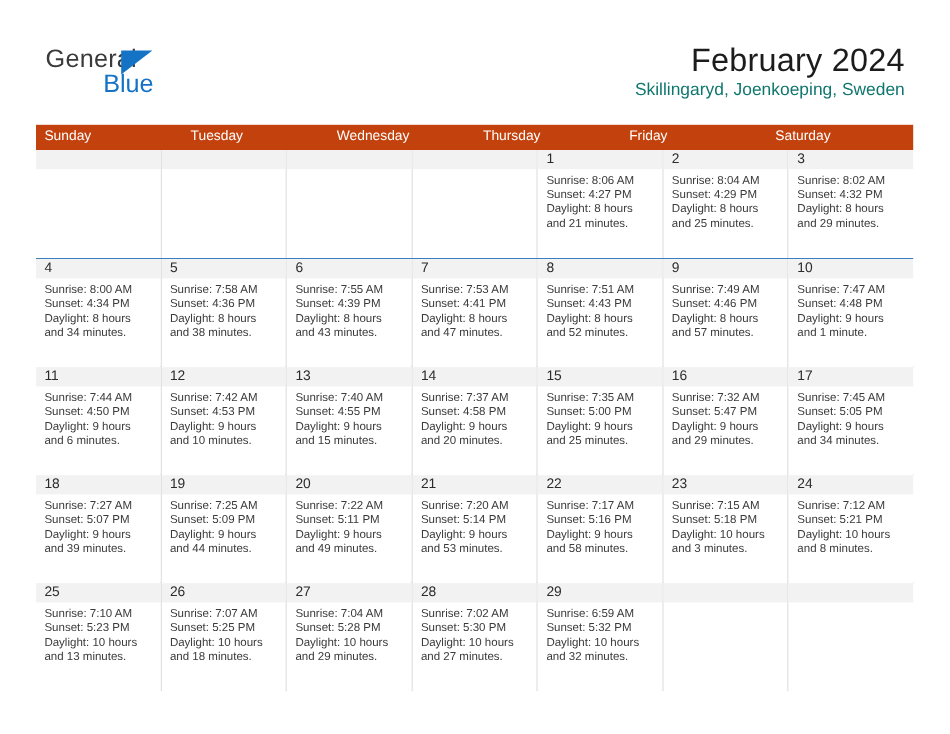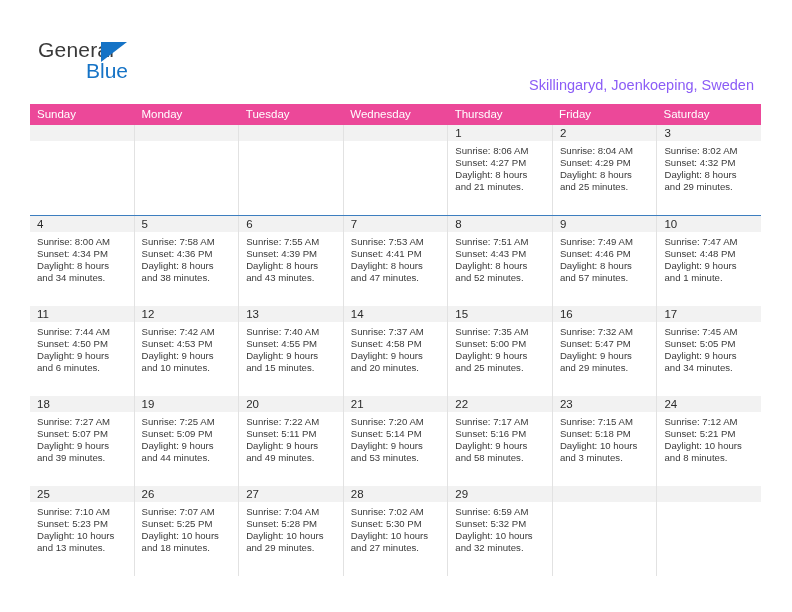--- a/index.html
+++ b/index.html
@@ -37,33 +37,33 @@
     font-size:21px; color:#1573c6; line-height:24px;
   }
 
   .title {
     position:absolute; right:38px; top:35px;
     font-size:27px; font-weight:400; color:#1c1c1c;
     letter-spacing:.2px;
     text-align:right;
   }
   .subtitle {
-    position:absolute; right:38px; top:77px;
-    font-size:14.5px; color:#8b5cf6;
+    position:absolute; right:38px; top:67px;
+    font-size:14.5px; color:#0f766e;
     text-align:right;
   }
 
   
   .cal {
     position:absolute; left:30px; top:104px;
     width:731px;
   }
   .weekhead {
     display:flex;
-    background:#ec4899;
+    background:#c2410c;
     height:21px;
   }
   .weekhead .wh {
     flex:1 1 0;
     color:#ffffff;
     font-size:11.5px;
     line-height:21px;
     padding-left:7px;
     white-space:nowrap;
   }
@@ -108,27 +108,27 @@
 <div class="page">
 
   <div class="top">
 
     <div class="logo">
       <span class="logo-general">General</span>
       <span class="logo-tri"></span>
       <span class="logo-blue">Blue</span>
     </div>
 
+    <div class="title">February 2024</div>
     <div class="subtitle">Skillingaryd, Joenkoeping, Sweden</div>
   </div>
 
   <div class="cal">
     <div class="weekhead" id="weekhead">
         <div class="wh">Sunday</div>
-        <div class="wh">Monday</div>
         <div class="wh">Tuesday</div>
         <div class="wh">Wednesday</div>
         <div class="wh">Thursday</div>
         <div class="wh">Friday</div>
         <div class="wh">Saturday</div>
       </div>
     <div id="weeks">
         <div class="week first">
           <div class="cell empty">
             <div class="daynum"></div>

